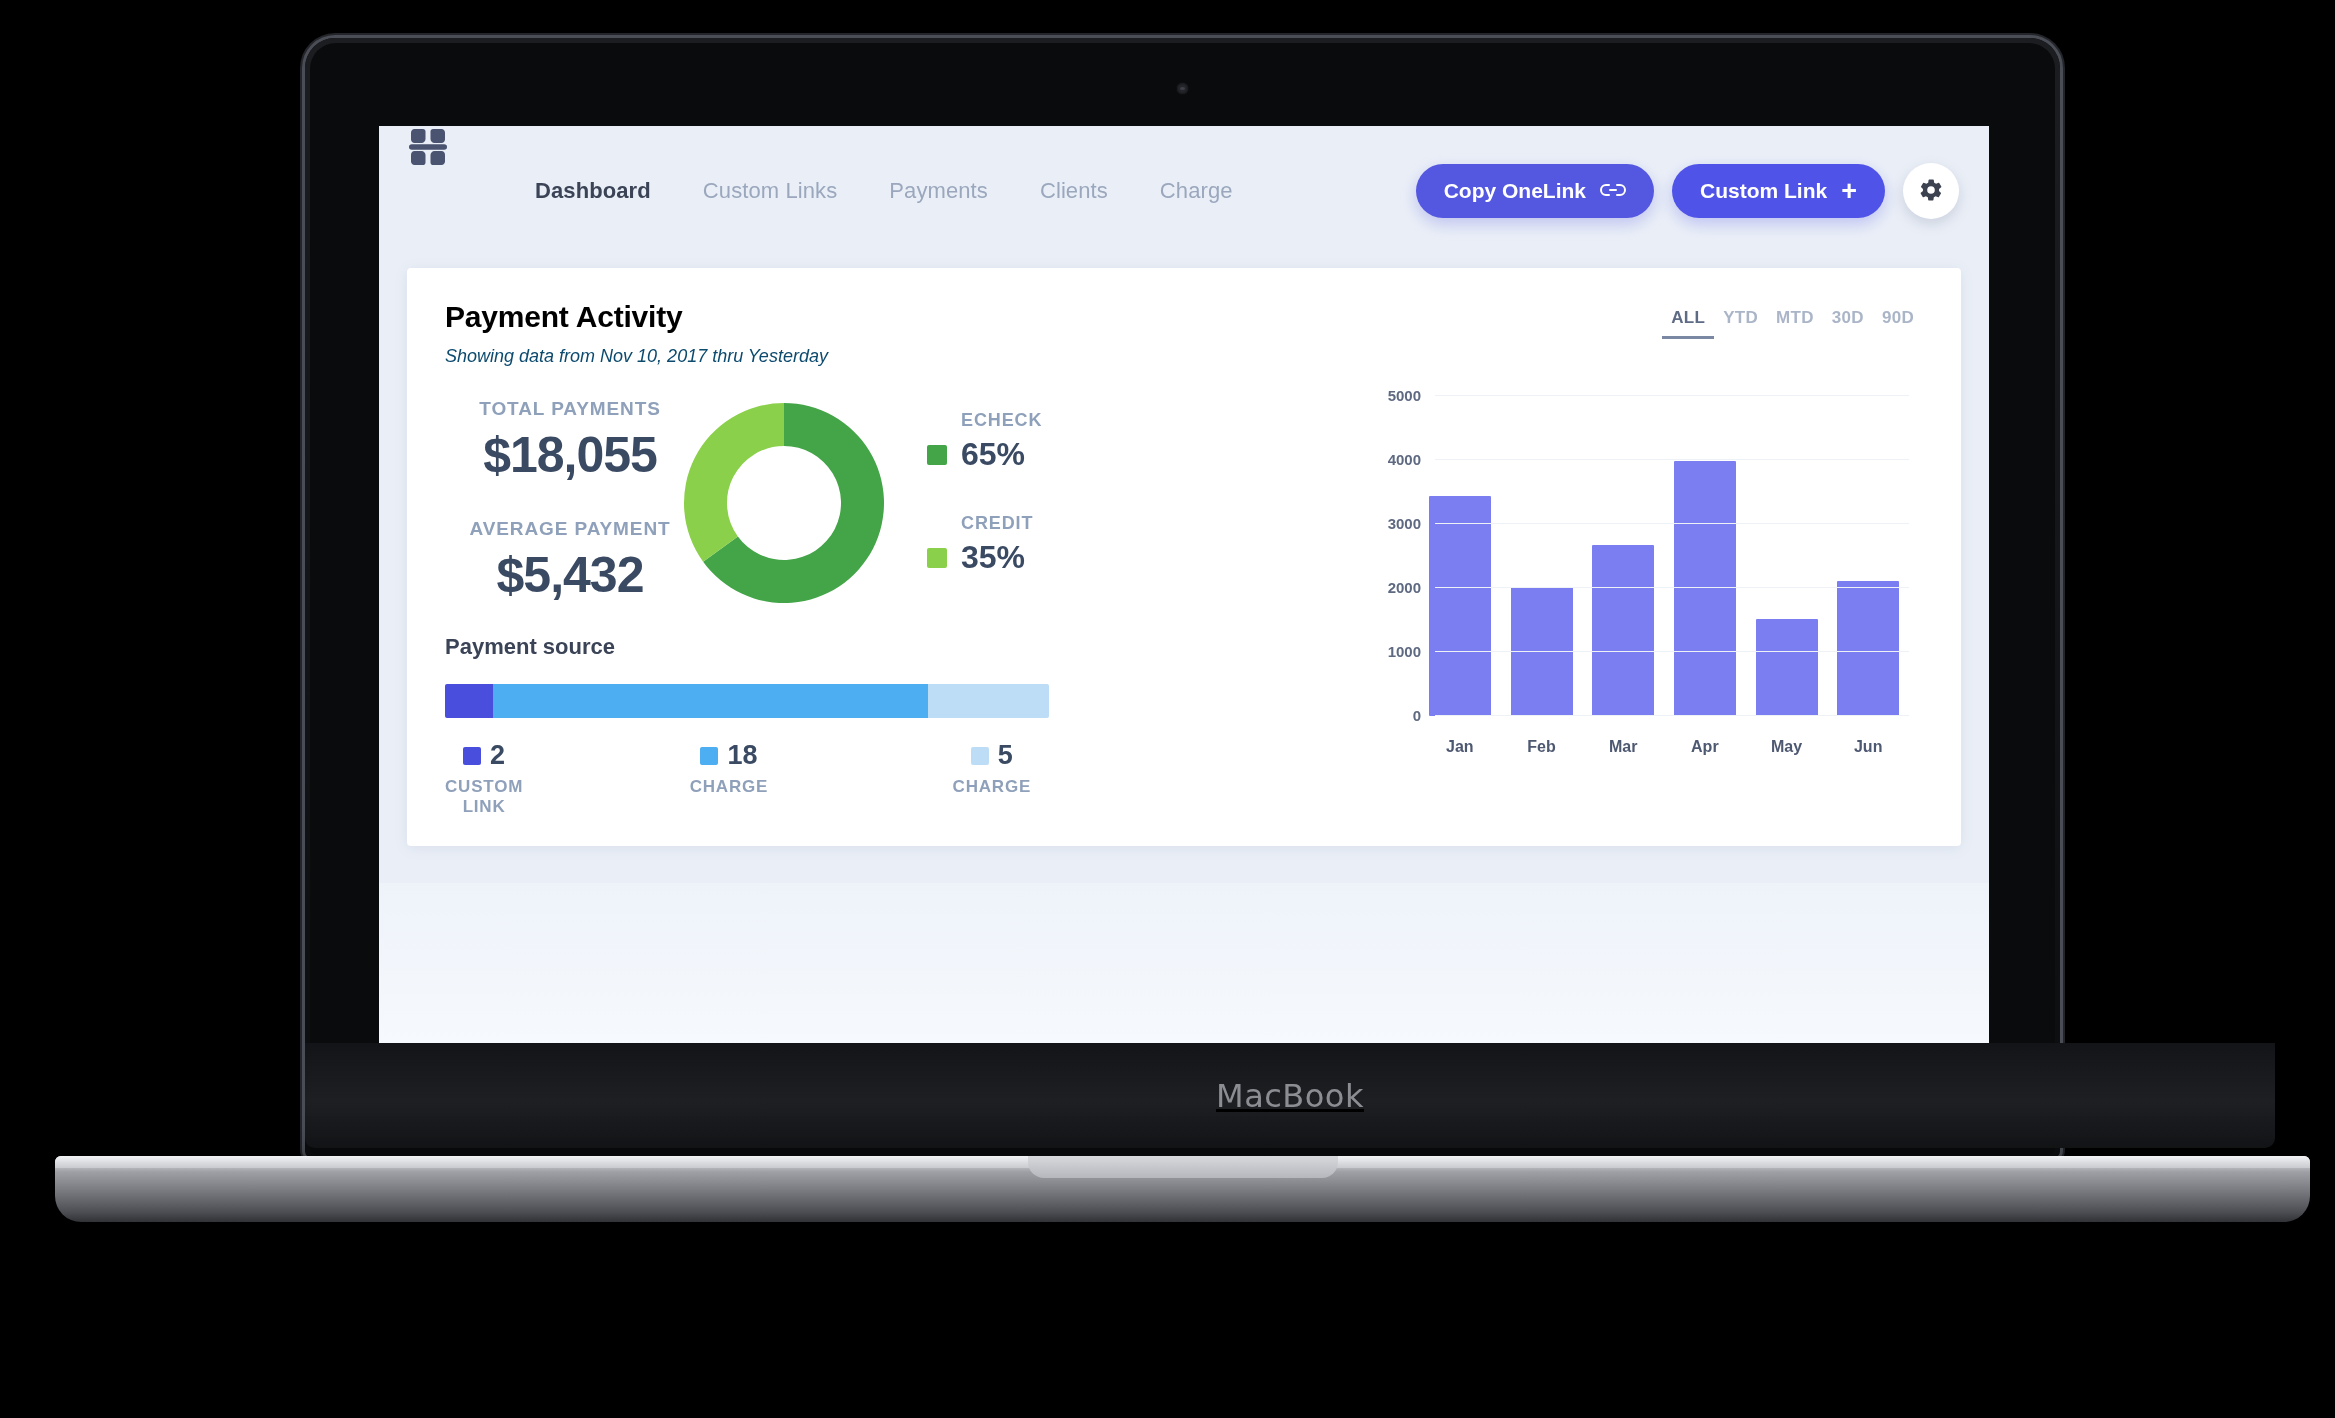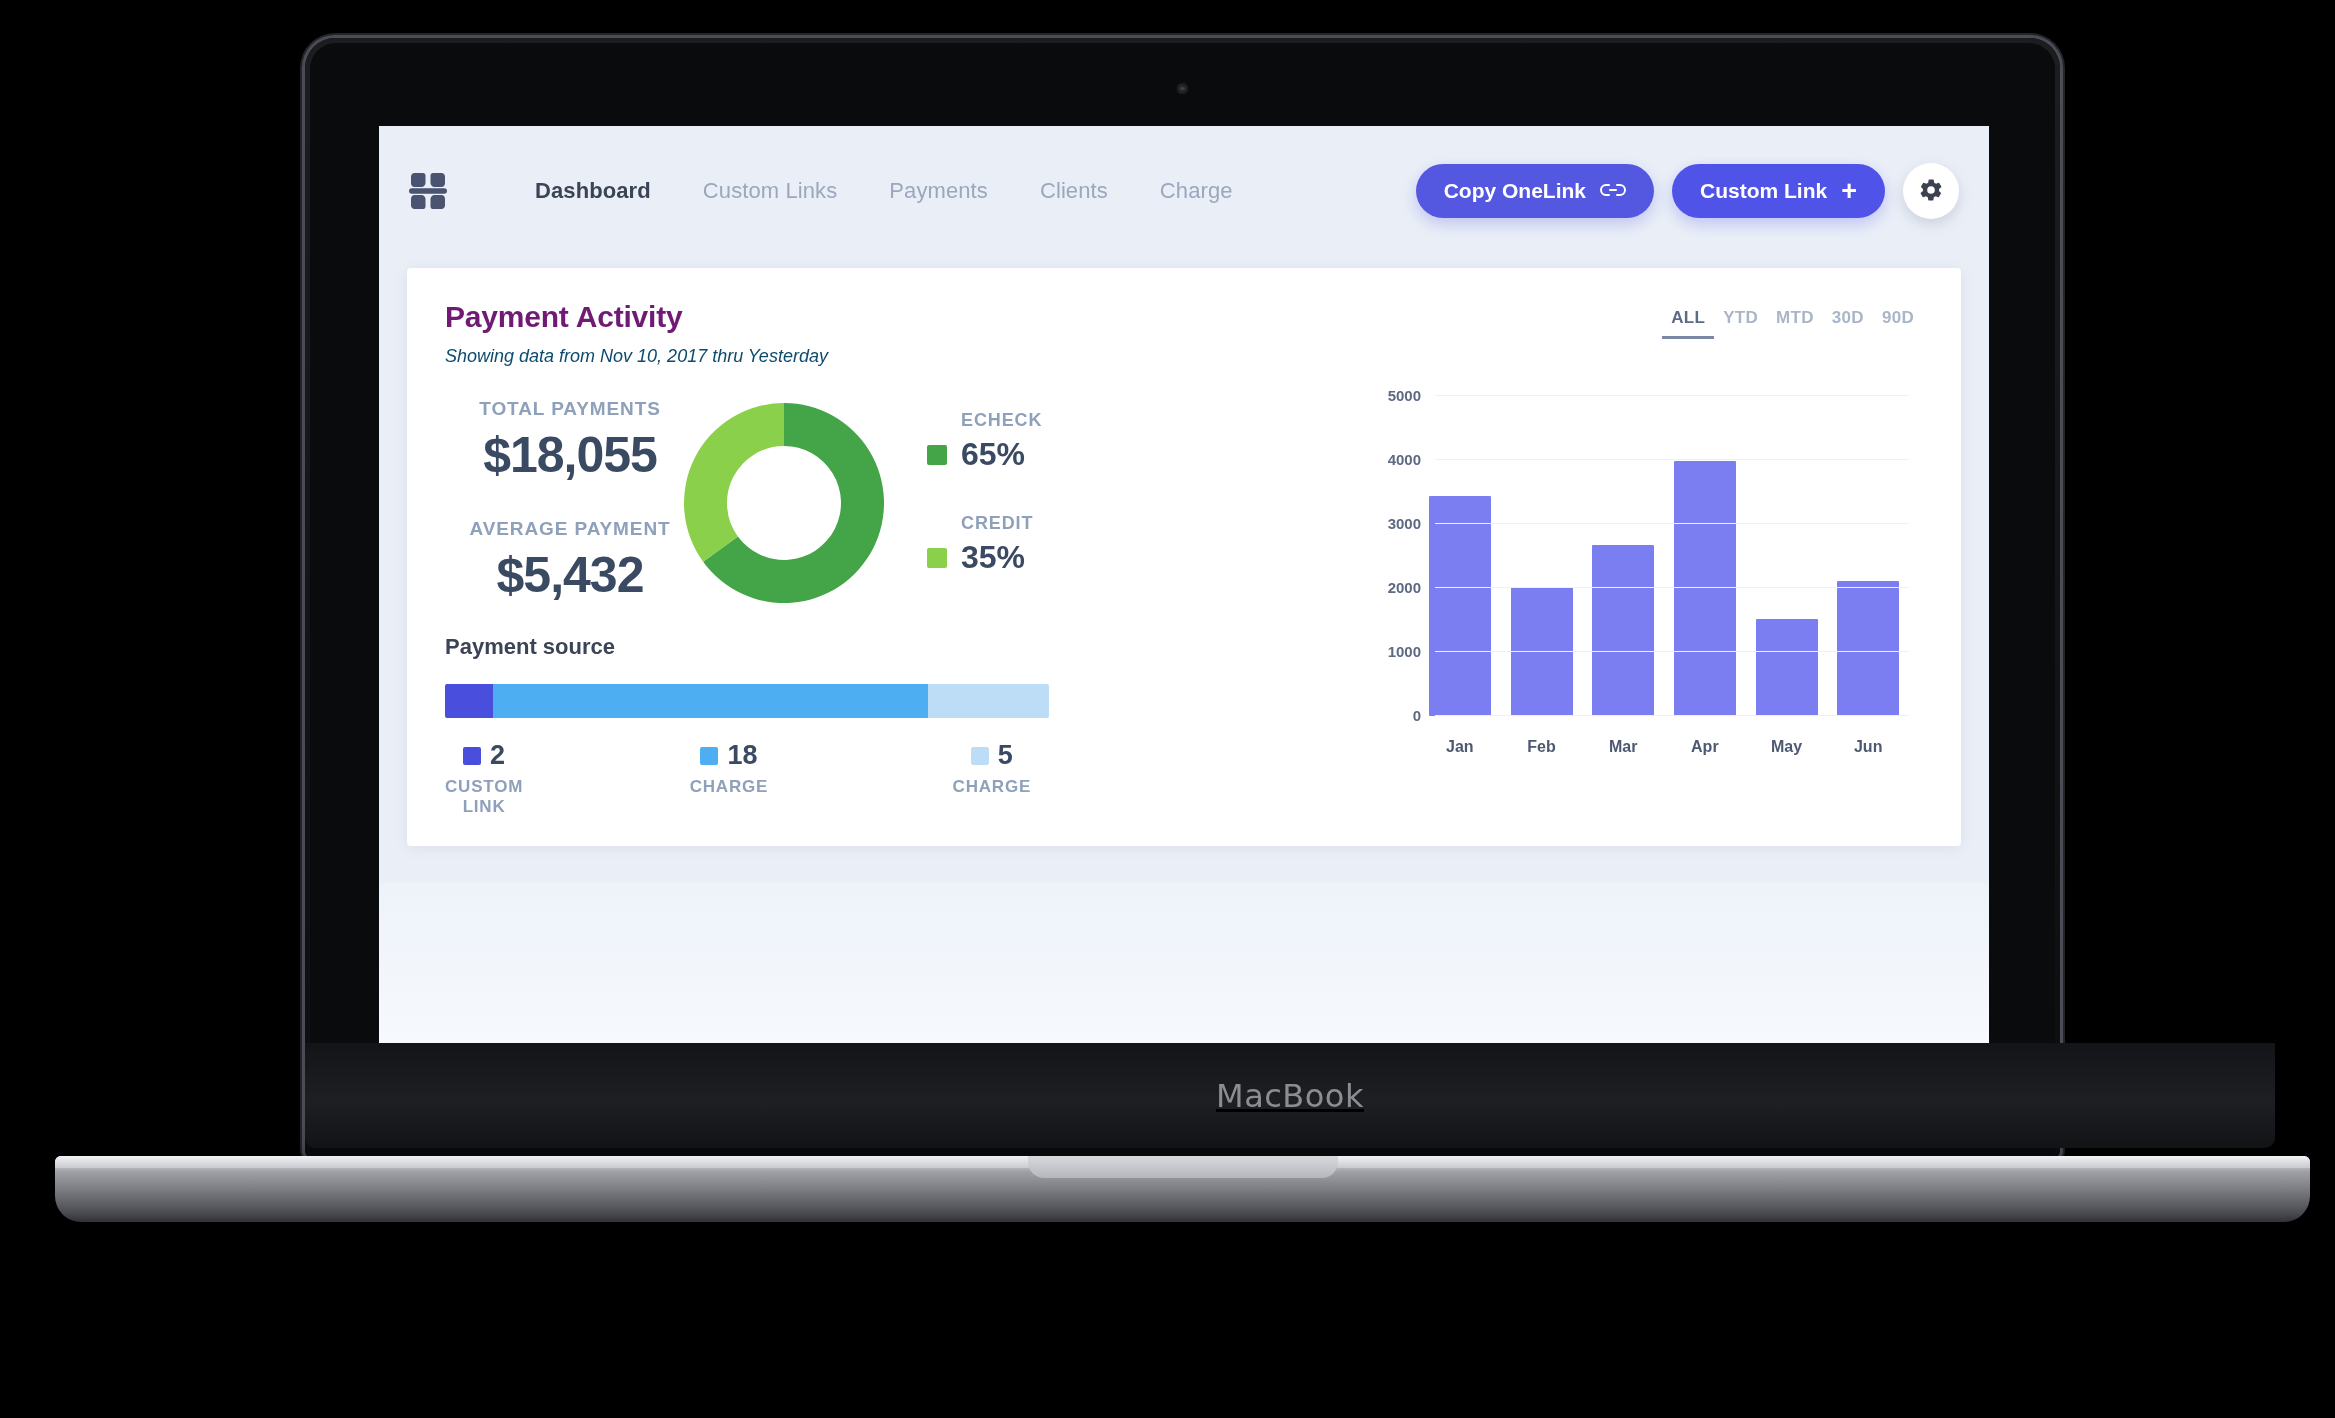--- a/index.html
+++ b/index.html
@@ -38,21 +38,21 @@
   .base-top-edge{position:absolute;left:0;top:0;width:100%;height:12px;
        background:linear-gradient(180deg,#f2f3f5,#c8cacf);border-radius:6px 6px 0 0;}
   .notch{position:absolute;left:50%;top:0;margin-left:-155px;width:310px;height:22px;
        background:linear-gradient(180deg,#d7d9dd,#b5b7bc);border-radius:0 0 16px 16px;}
   .base-shadow{position:absolute;left:-140px;top:1180px;width:2035px;height:34px;
        background:radial-gradient(ellipse at 50% 0%,rgba(0,0,0,.75) 0%,rgba(0,0,0,0) 72%);}
 
   
   .app{position:absolute;left:0;top:0;width:1610px;height:917px;}
 
-  .topbar{position:relative;height:130px;display:flex;align-items:center;padding:0 0 0 0;}
+  .topbar{position:relative;height:130px;display:flex;padding:0 0 0 0;}
   .logo{margin-left:28px;width:42px;height:42px;position:relative;}
   .logo svg{display:block;}
 
   .nav{display:flex;align-items:center;margin-left:60px;gap:0px;}
   .nav-item{font-size:22px;color:#9aa7bd;padding:0 26px;white-space:nowrap;cursor:pointer;letter-spacing:.1px;}
   .nav-item.active{color:#3b4356;font-weight:600;}
 
   .actions{margin-left:auto;display:flex;align-items:center;padding-right:30px;gap:18px;}
   .btn{border:none;border-radius:30px;height:54px;display:flex;align-items:center;gap:14px;
        padding:0 28px;color:#fff;font-size:21px;font-weight:600;cursor:pointer;white-space:nowrap;
@@ -61,21 +61,21 @@
   .btn-primary2{background:#4f53e8;box-shadow:0 6px 16px rgba(79,83,232,.28);}
   .icon-gear-btn{width:56px;height:56px;border-radius:50%;background:#fff;border:none;
        display:flex;align-items:center;justify-content:center;cursor:pointer;
        box-shadow:0 5px 14px rgba(60,70,110,.18);}
   .plus{font-size:27px;font-weight:700;line-height:1;}
 
   .card{position:absolute;left:28px;top:142px;width:1554px;height:578px;background:#fff;
         border-radius:4px;box-shadow:0 2px 14px rgba(70,90,130,.10);}
 
   .card-head{position:relative;padding:32px 38px 0 38px;}
-  .card-title{font-size:30px;font-weight:700;color:#701a75;letter-spacing:-.2px;margin:0;}
+  .card-title{font-size:30px;font-weight:700;color:#000000;letter-spacing:-.2px;margin:0;}
   .card-sub{font-size:18px;font-style:italic;color:#0c4a6e;margin-top:12px;}
 
   .ranges{position:absolute;right:38px;top:40px;display:flex;gap:0;align-items:flex-start;}
   .range{font-size:17px;font-weight:700;color:#aab5c8;padding:0 9px 8px 9px;cursor:pointer;letter-spacing:.3px;}
   .range.active{color:#5d6b85;border-bottom:3px solid #7a88a3;}
 
   .content{position:absolute;left:0;top:120px;width:100%;display:flex;}
   .left-pane{width:920px;position:relative;}
   .right-pane{flex:1;position:relative;}
 

